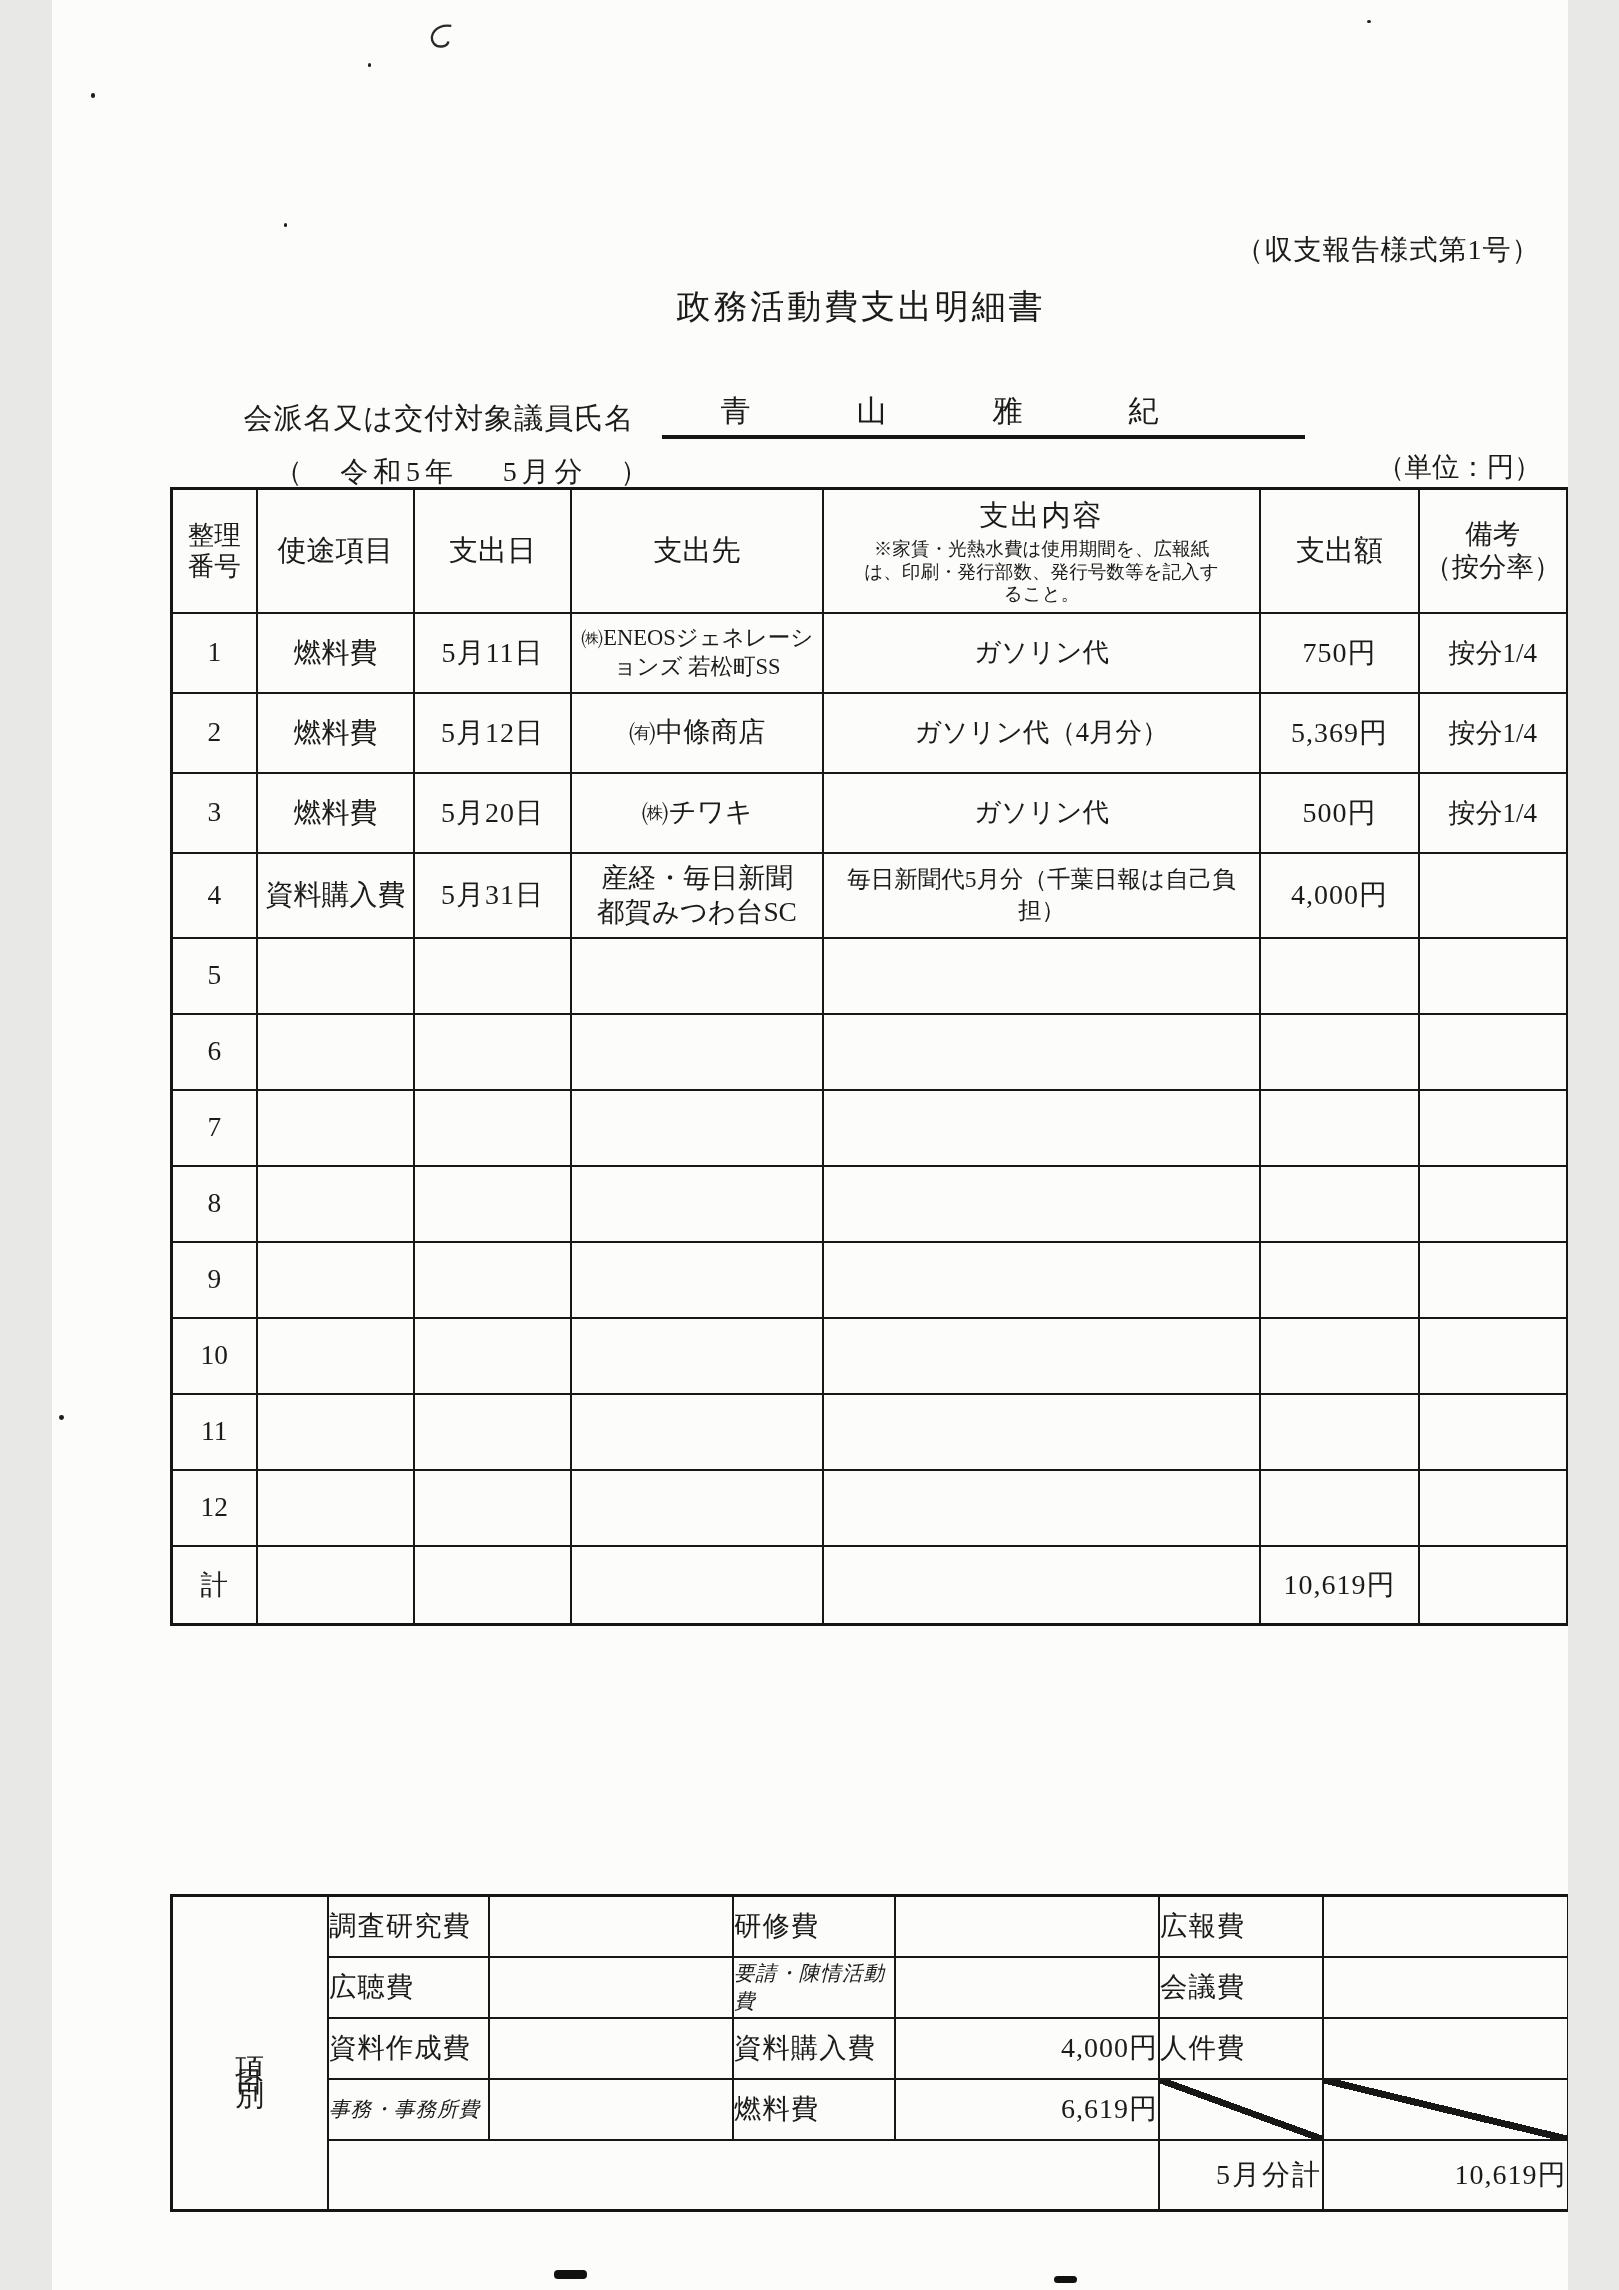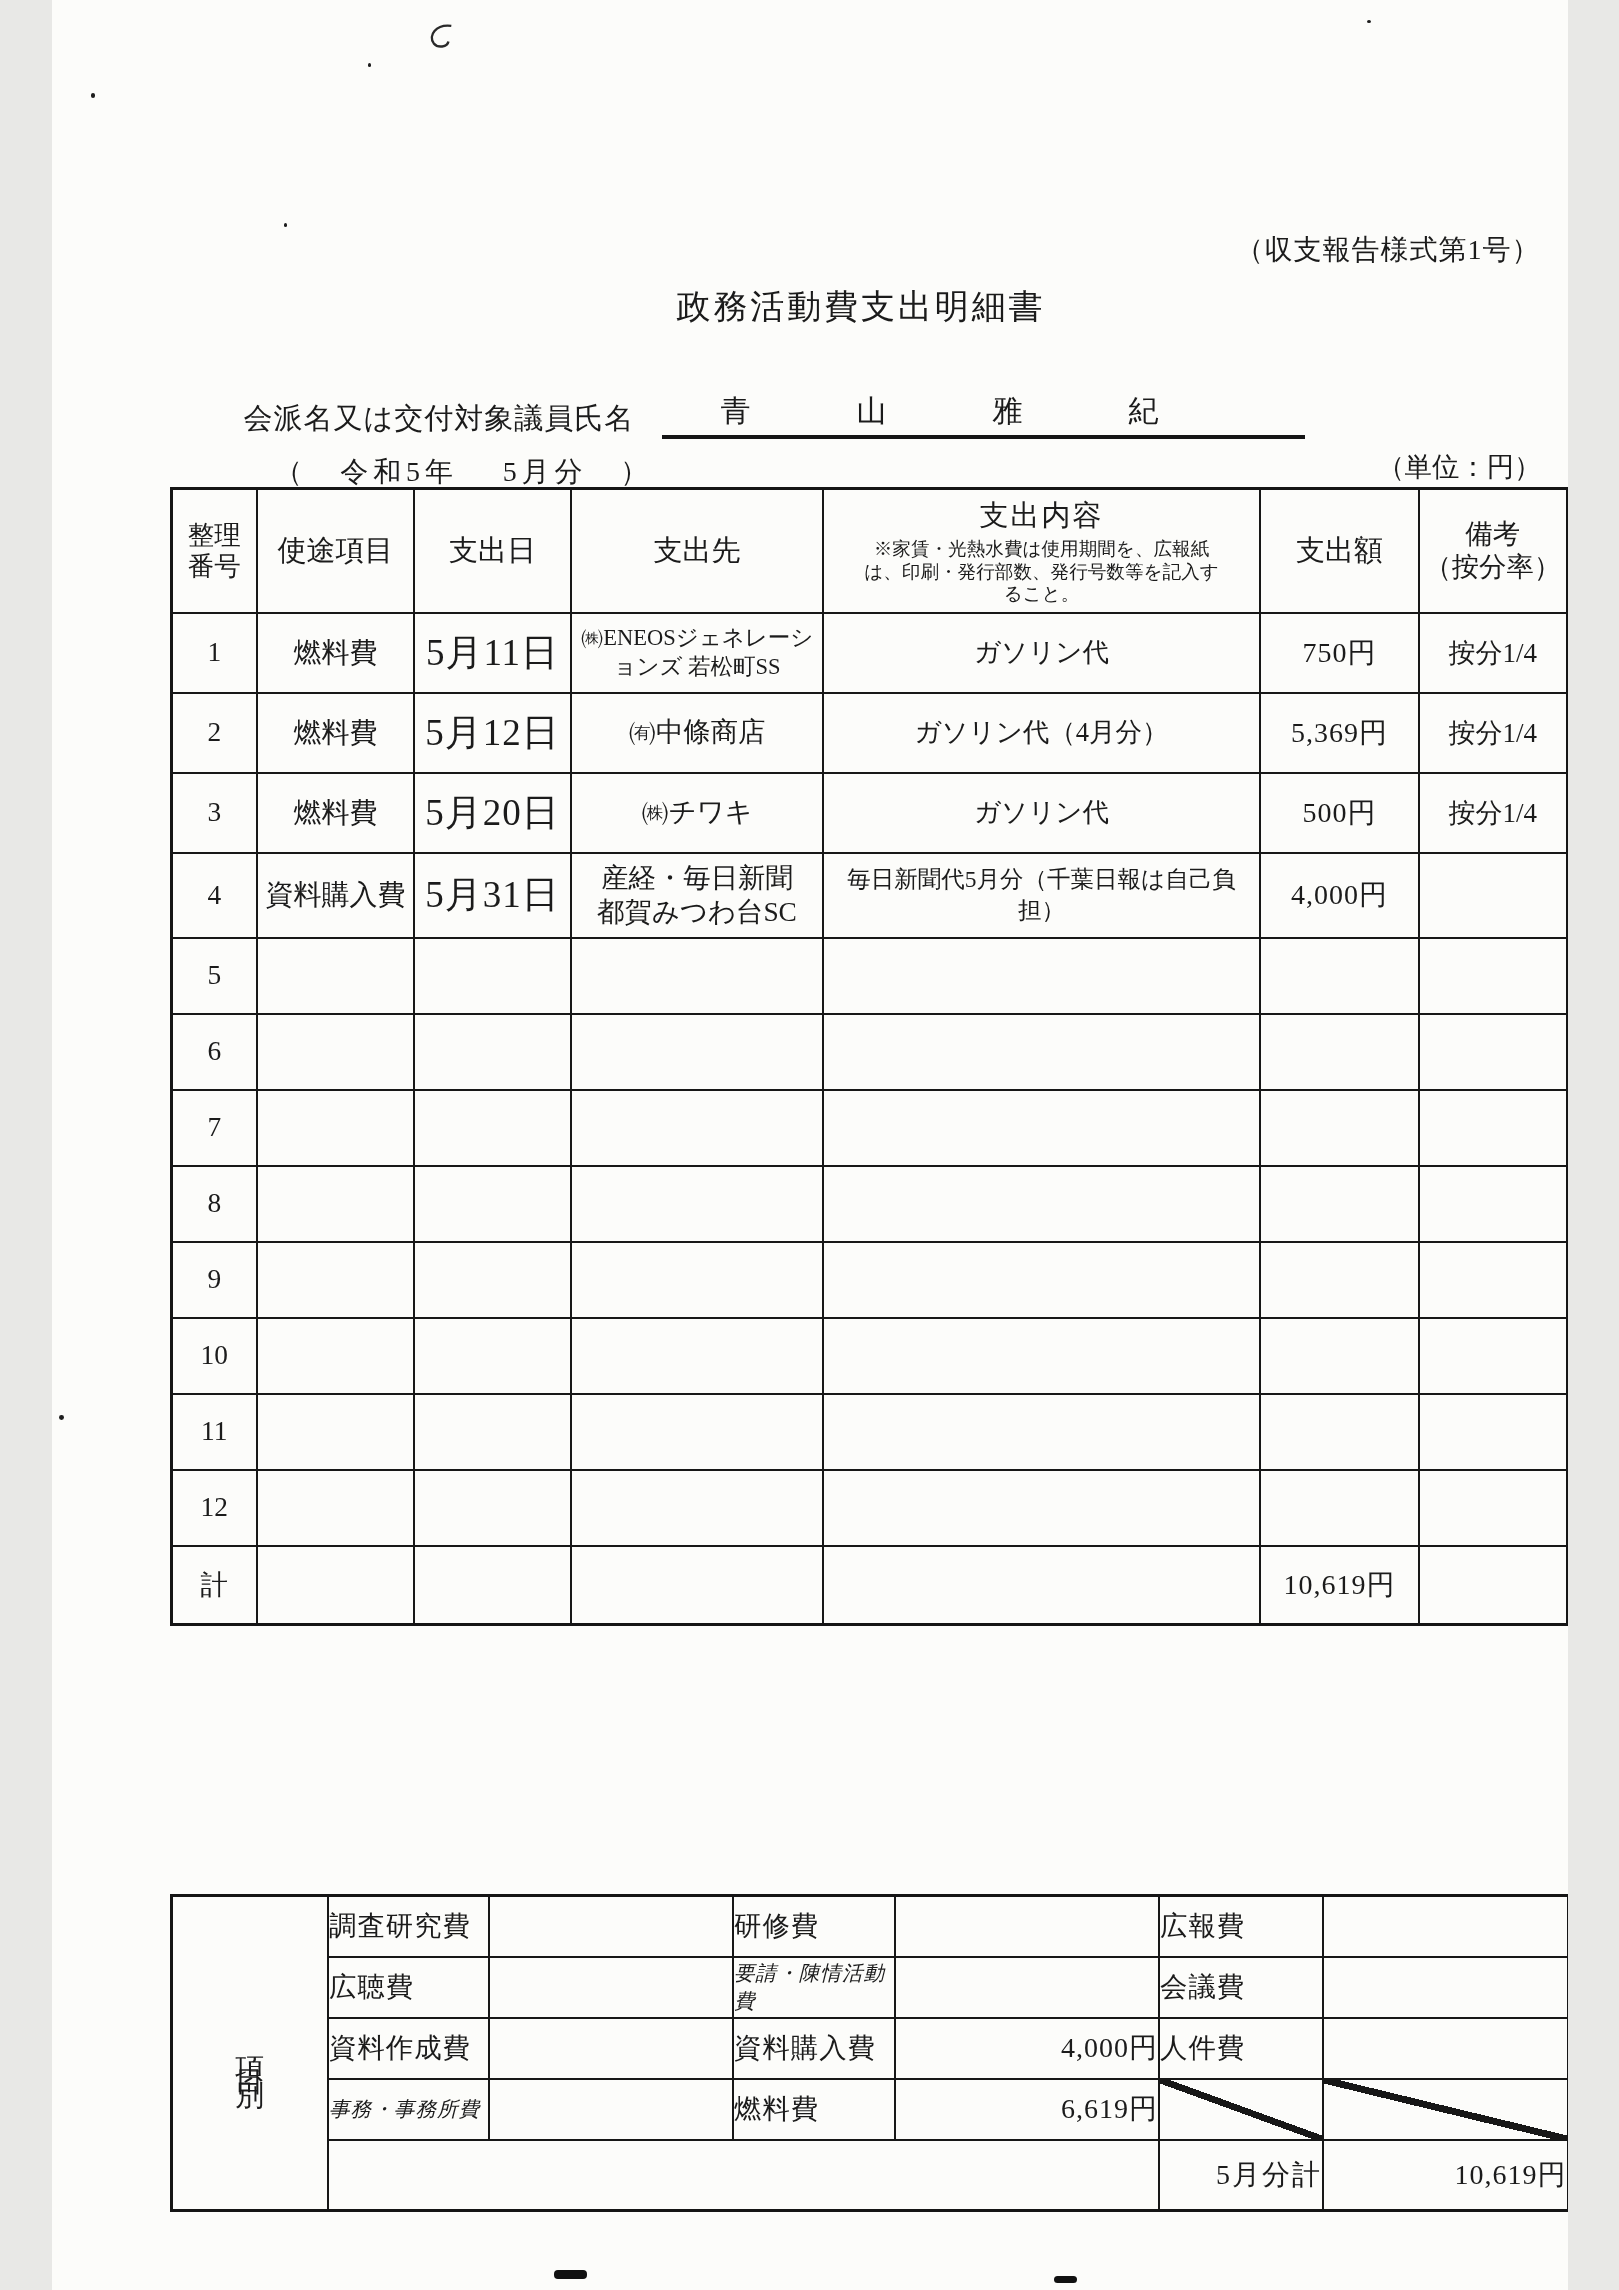--- a/index.html
+++ b/index.html
@@ -29,21 +29,21 @@
     text-align:center; font-weight:normal; overflow:hidden;
   }
   tr.h-head{height:124px;} tr.h-r{height:80px;} tr.h-r4{height:85px;}
   tr.h-e{height:76px;} tr.h-total{height:79px;}
   .hd{font-size:29px;}
   .hd-no{font-size:26.5px; line-height:1.15;}
   .hd-remarks{font-size:27.4px; line-height:1.2;}
   .pre{white-space:pre-line;}
   .cell-no{font-size:27.4px;}
   .cell-item{font-size:28px;}
-  .cell-date{font-size:37px; letter-spacing:1px;}
+  .cell-date{font-size:28px; letter-spacing:1px;}
   .cell-payee{font-size:27.4px; text-align:left; padding:2px 5.9px; line-height:1.25;}
   .payee-sm{font-size:22.5px;}
   .cell-content{font-size:26.5px; text-align:left; padding:3.9px 9.8px; line-height:1.3;}
   .content-sm{font-size:23.5px;}
   .cell-amount{font-size:28px; text-align:right; padding-right:9.8px; letter-spacing:1px;margin-left:15px;}
   .cell-remarks{font-size:27px;}
   .content-head{padding:2px 7.8px 5.9px 7.8px; text-align:left;border-radius:10px;}
   .content-title{display:block; text-align:center; font-size:29px; letter-spacing:2px;}
   .content-note{display:block; font-size:18.6px; line-height:1.2; margin-top:2px;}
 

